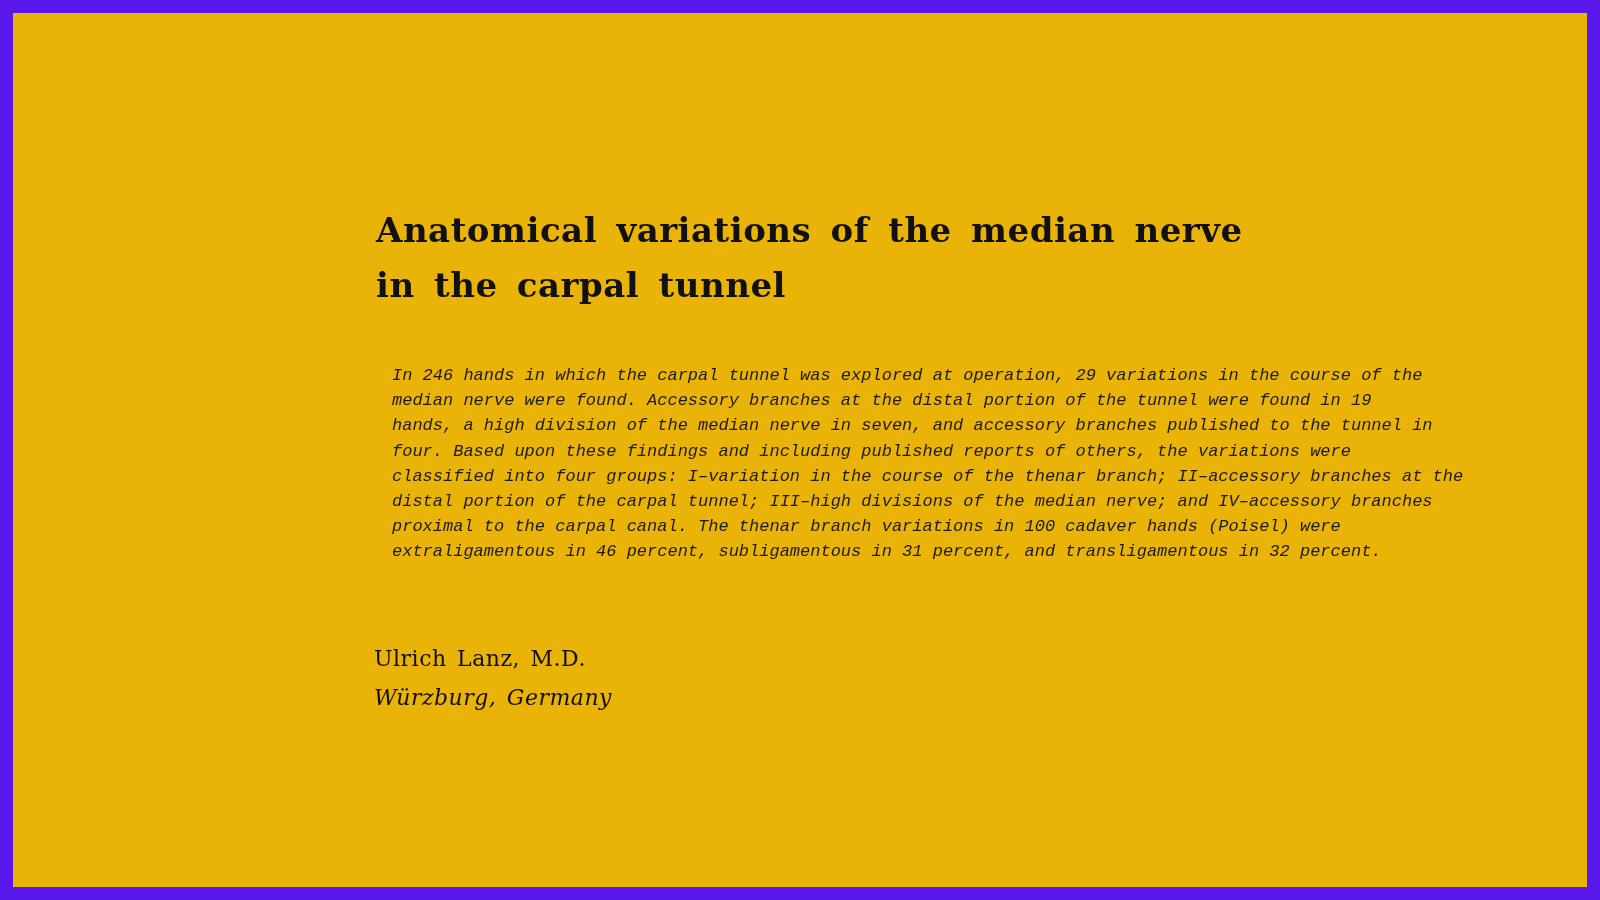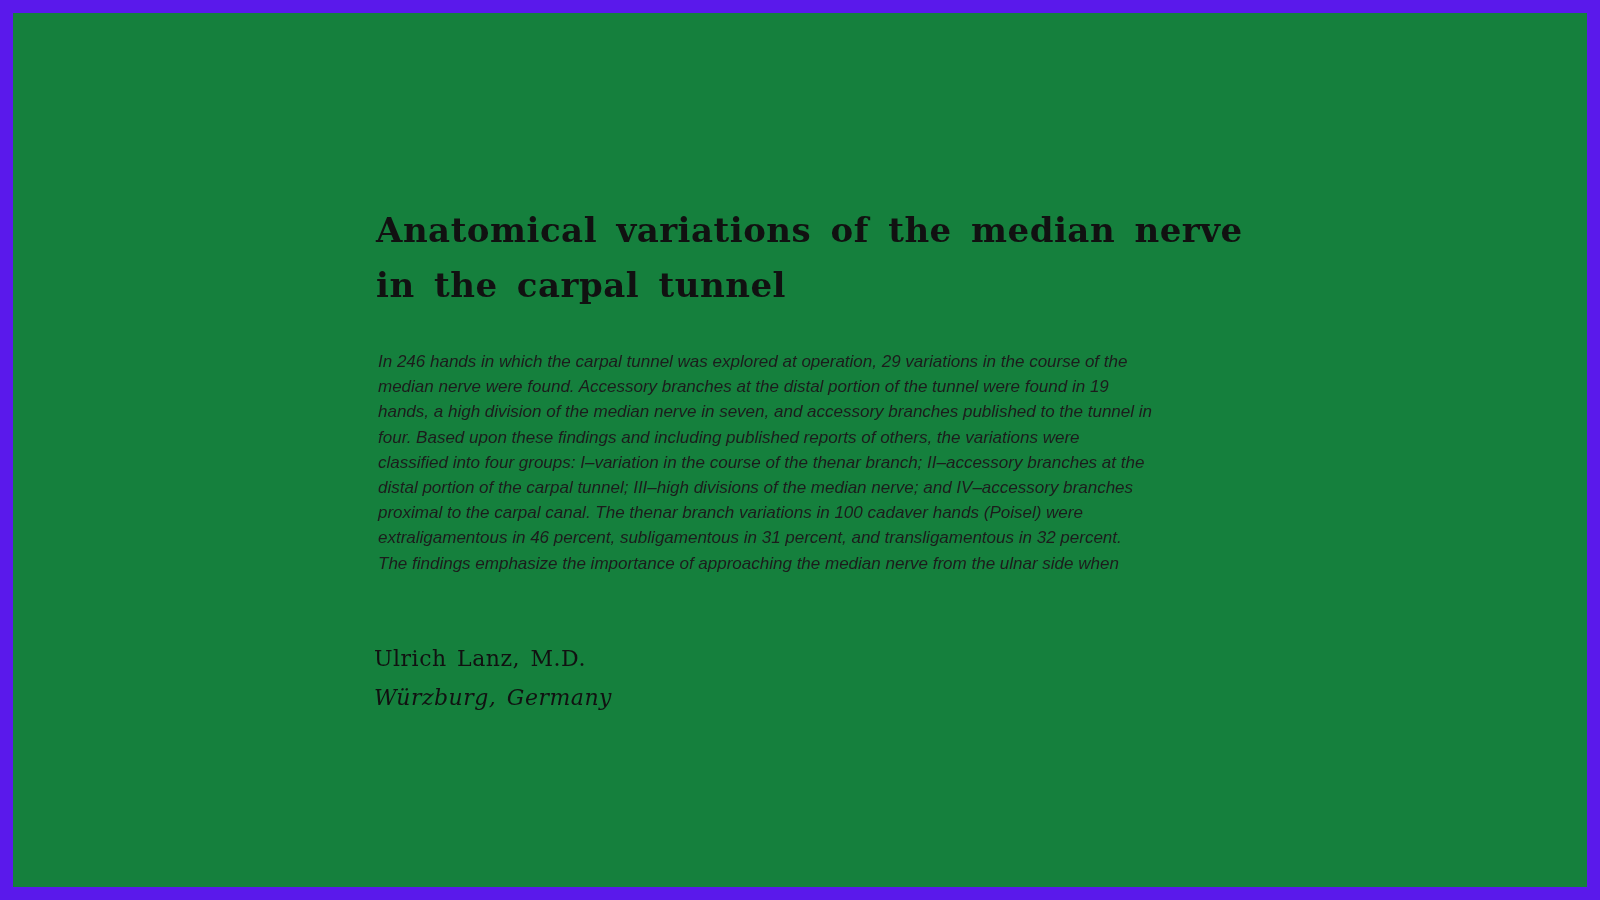--- a/index.html
+++ b/index.html
@@ -16,42 +16,42 @@
     height: 900px;
     background: var(--border-purple, #5A19EB);
     box-sizing: border-box;
   }
   .page {
     position: absolute;
     left: 13px;
     top: 13px;
     right: 13px;
     bottom: 13px;
-    background: #15803d;
+    background: #eab308;
   }
   .paper-title {
     position: absolute;
     left: 363px;
     top: 190px;
     margin: 0;
     font-family: "DejaVu Serif", "Liberation Serif", serif;
     font-weight: 700;
     font-size: 34px;
     line-height: 55px;
     letter-spacing: 0.5px;
     word-spacing: 7px;
     color: #111111;
   }
   .title-line { display: block; white-space: nowrap; }
   .paper-abstract {
     position: absolute;
     left: 363px;
     top: 334px;
-    margin: 2px;
-    font-family: Liberation Sans, sans-serif;
+    margin: 16px;
+    font-family: Liberation Mono, monospace;
     font-style: italic;
     font-size: 17px;
     line-height: 25.2px;
     color: #1c1c1c;
   }
   .abstract-line { display: block; white-space: nowrap; }
   .author-block {
     position: absolute;
     left: 361px;
     top: 630px;
@@ -76,21 +76,20 @@
 
     <div class="paper-abstract">
       <span class="abstract-line">In 246 hands in which the carpal tunnel was explored at operation, 29 variations in the course of the</span>
       <span class="abstract-line">median nerve were found. Accessory branches at the distal portion of the tunnel were found in 19</span>
       <span class="abstract-line">hands, a high division of the median nerve in seven, and accessory branches published to the tunnel in</span>
       <span class="abstract-line">four. Based upon these findings and including published reports of others, the variations were</span>
       <span class="abstract-line">classified into four groups: I–variation in the course of the thenar branch; II–accessory branches at the</span>
       <span class="abstract-line">distal portion of the carpal tunnel; III–high divisions of the median nerve; and IV–accessory branches</span>
       <span class="abstract-line">proximal to the carpal canal. The thenar branch variations in 100 cadaver hands (Poisel) were</span>
       <span class="abstract-line">extraligamentous in 46 percent, subligamentous in 31 percent, and transligamentous in 32 percent.</span>
-      <span class="abstract-line">The findings emphasize the importance of approaching the median nerve from the ulnar side when</span>
     </div>
 
     <div class="author-block">
       <div class="author-name">Ulrich Lanz, M.D.</div>
       <div class="author-location">Würzburg, Germany</div>
     </div>
 
   </div>
 </div>
 

